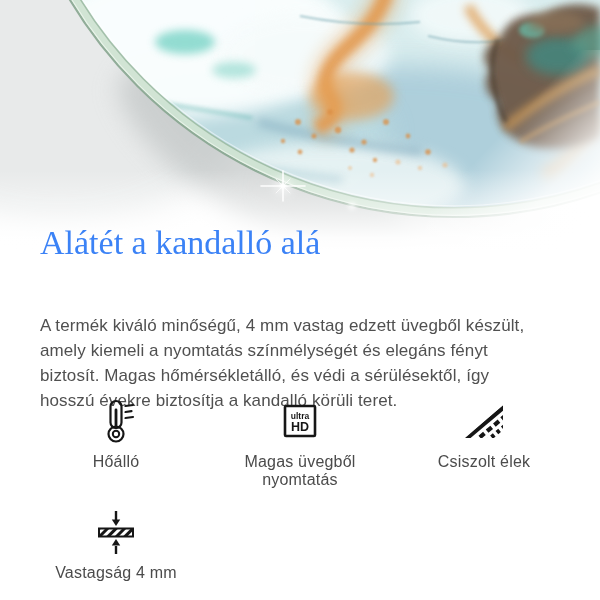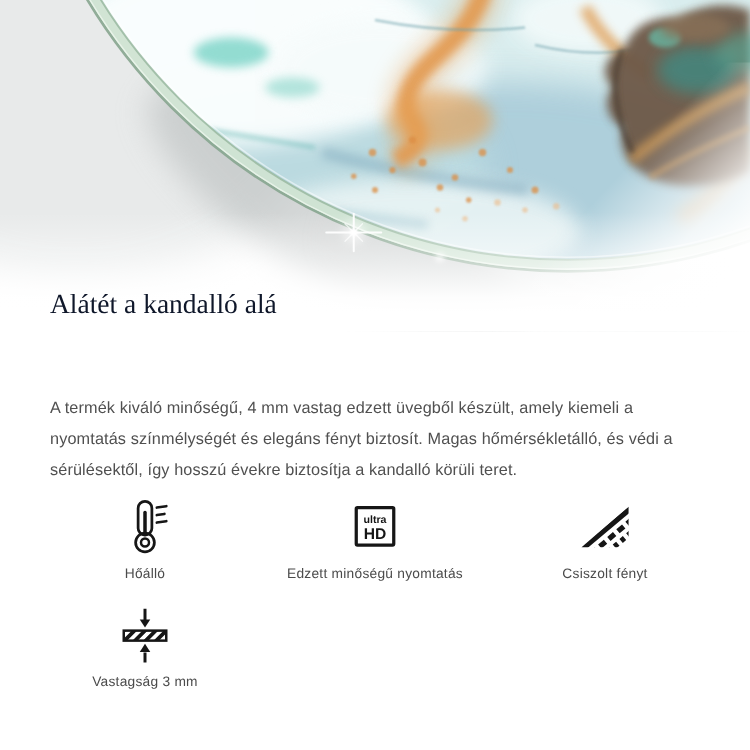--- a/index.html
+++ b/index.html
@@ -5,33 +5,33 @@
   * { margin:0; padding:0; box-sizing:border-box; }
   html,body { width:600px; height:600px; }
   body {
     position:relative; width:600px; height:600px; background:#ffffff;
     font-family:"Liberation Sans","DejaVu Sans",sans-serif; overflow:hidden;
   }
   .hero { position:absolute; left:0; top:0; width:600px; height:265px; }
   .heading {
     position:absolute; left:40px; top:226px; z-index:2;
     font-family:"Liberation Serif","DejaVu Serif",serif;
-    font-size:22px; line-height:34px; font-weight:400; color:#0f172a;
+    font-size:34px; line-height:34px; font-weight:400; color:#3b82f6;
   }
   .desc {
     position:absolute; left:40px; top:313px; width:505px; z-index:2;
-    font-size:13px; line-height:25px; color:#505050; letter-spacing:.1px;
+    font-size:17px; line-height:25px; color:#505050; letter-spacing:.1px;
   }
   .features {
     position:absolute; left:24px; right:24px; top:398px; z-index:2;
     display:grid; grid-template-columns:repeat(3,1fr); row-gap:20px;
   }
   .feature { display:flex; flex-direction:column; }
   .feature .icon-box { height:46px; display:flex; align-items:center; justify-content:center; }
-  .feature .label { margin-top:9px; font-size:11px; color:#4b4b4b; letter-spacing:.2px; text-align:center; }
+  .feature .label { margin-top:9px; font-size:16px; color:#4b4b4b; letter-spacing:.2px; text-align:center; }
   .icon-box svg { display:block; }
 </style>
 </head>
 <body>
 
 <div class="hero">
 <svg width="600" height="265" viewBox="0 0 600 265">
   <defs>
     <clipPath id="disc">
           <circle cx="454" cy="-231" r="448"></circle>
@@ -184,21 +184,21 @@
   </div>
 
   <div class="feature">
     <div class="icon-box">
       <svg width="48" height="48" viewBox="0 0 48 48">
         <rect x="9" y="9" width="30" height="30" rx="1" fill="none" stroke="#161616" stroke-width="2.6"></rect>
         <text x="24" y="21.5" text-anchor="middle" font-family="Liberation Sans, DejaVu Sans, sans-serif" font-size="8.5" font-weight="600" fill="#161616">ultra</text>
         <text x="24" y="34" text-anchor="middle" font-family="Liberation Sans, DejaVu Sans, sans-serif" font-size="12.5" font-weight="800" fill="#161616">HD</text>
       </svg>
     </div>
-    <div class="label">Edzett minőségű nyomtatás</div>
+    <div class="label">Magas üvegből nyomtatás</div>
   </div>
 
 
 
   <div class="feature">
     <div class="icon-box">
       <svg width="48" height="48" viewBox="0 0 48 48">
         <defs>
             <clipPath id="triClip">
               <path d="M5,41 L43,41 L43,8 Z"></path>
@@ -209,34 +209,34 @@
             <line x1="-8" y1="4" x2="56" y2="4" stroke-width="4.2"></line>
             <line x1="-8" y1="11.5" x2="56" y2="11.5" stroke-width="4.2"></line>
             <line x1="-8" y1="19" x2="56" y2="19" stroke-width="4.2"></line>
             <line x1="-8" y1="26.5" x2="56" y2="26.5" stroke-width="4.2"></line>
             <line x1="-8" y1="34" x2="56" y2="34" stroke-width="4.2" stroke-dasharray="6 3.5"></line>
             <line x1="-8" y1="41.5" x2="56" y2="41.5" stroke-width="4.2" stroke-dasharray="3.5 3.5"></line>
           </g>
         </g>
       </svg>
     </div>
-    <div class="label">Csiszolt fényt</div>
+    <div class="label">Csiszolt élek</div>
   </div>
 
   <div class="feature">
     <div class="icon-box">
       <svg width="48" height="48" viewBox="0 0 48 48">
         <defs>
           <pattern id="hatchP" width="6" height="6" patternUnits="userSpaceOnUse" patternTransform="rotate(45)">
             <line x1="1.5" y1="0" x2="1.5" y2="6" stroke="#161616" stroke-width="3"></line>
           </pattern>
         </defs>
         <rect x="7" y="20.5" width="34" height="8" fill="url(#hatchP)" stroke="#161616" stroke-width="2"></rect>
         <line x1="24" y1="3" x2="24" y2="12" stroke="#161616" stroke-width="2.4"></line>
         <polygon points="19.8,11.5 28.2,11.5 24,18" fill="#161616"></polygon>
         <line x1="24" y1="46" x2="24" y2="38" stroke="#161616" stroke-width="2.4"></line>
         <polygon points="19.8,37.5 28.2,37.5 24,31" fill="#161616"></polygon>
       </svg>
     </div>
-    <div class="label">Vastagság 3 mm</div>
+    <div class="label">Vastagság 4 mm</div>
   </div>
 
 </div>
 
 </body></html>

